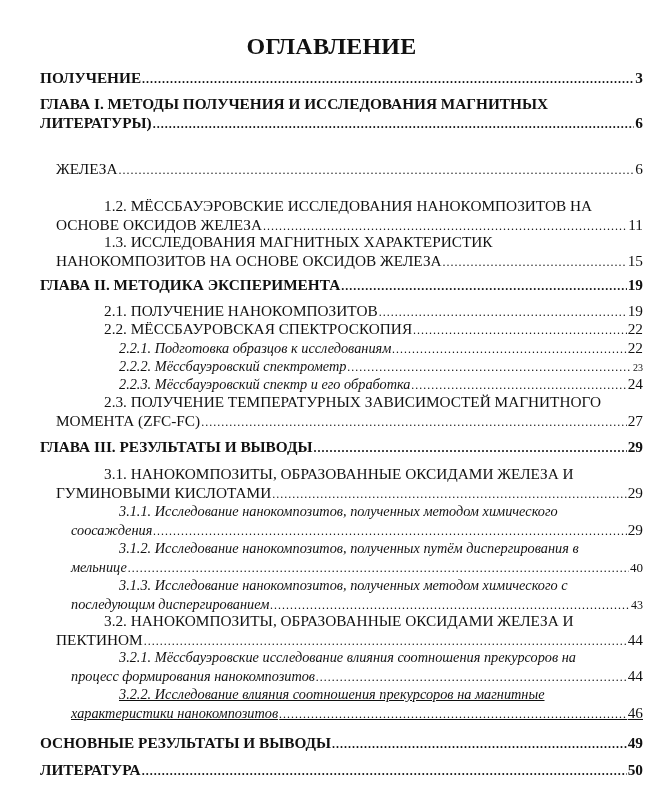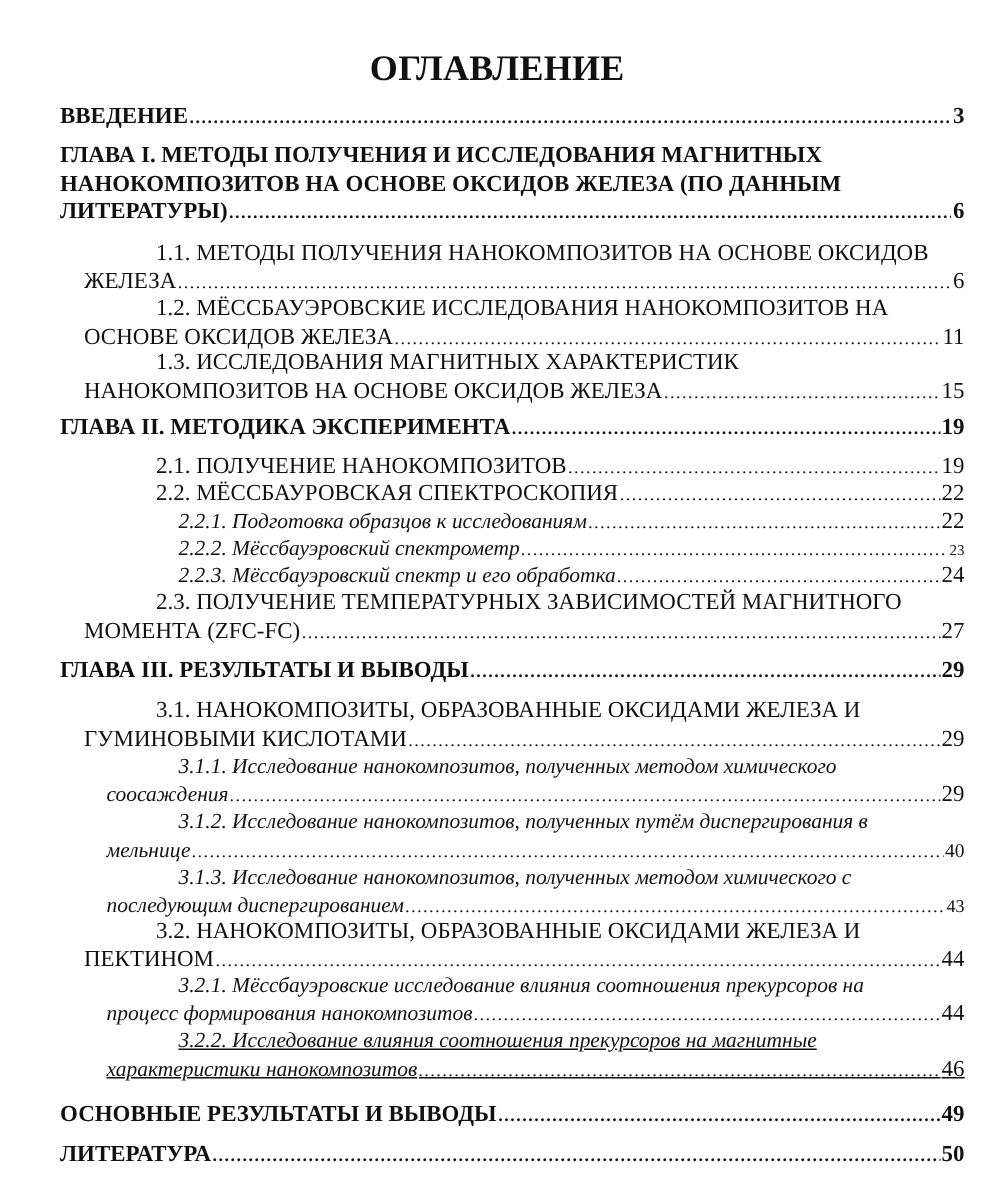--- a/index.html
+++ b/index.html
@@ -20,38 +20,36 @@
 </style>
 </head>
 <body>
 
 <div class="title">ОГЛАВЛЕНИЕ</div>
 
 <div class="toc">
 
   <div class="entry bold" style="position:absolute; top:3px; left:0; width:603px;">
     <div class="line">
-        <span class="t">ВВЕДЕНИЕ</span>
+        <span class="t">ПОЛУЧЕНИЕ</span>
         <span class="dots"></span>
         <span class="pg">3</span>
       </div>
   </div>
 
   <div class="entry bold" style="position:absolute; top:29px; left:0; width:603px;">
     <span class="first">ГЛАВА I. МЕТОДЫ ПОЛУЧЕНИЯ И ИССЛЕДОВАНИЯ МАГНИТНЫХ</span>
-    <span class="first">НАНОКОМПОЗИТОВ НА ОСНОВЕ ОКСИДОВ ЖЕЛЕЗА (ПО ДАННЫМ</span>
     <div class="line">
         <span class="t">ЛИТЕРАТУРЫ)</span>
         <span class="dots"></span>
         <span class="pg">6</span>
       </div>
   </div>
 
   <div class="entry" style="position:absolute; top:94px; left:16px; width:587px;">
-    <span class="first" style="padding-left:48px;">1.1. МЕТОДЫ ПОЛУЧЕНИЯ НАНОКОМПОЗИТОВ НА ОСНОВЕ ОКСИДОВ</span>
     <div class="line">
         <span class="t">ЖЕЛЕЗА</span>
         <span class="dots"></span>
         <span class="pg">6</span>
       </div>
   </div>
 
   <div class="entry" style="position:absolute; top:131px; left:16px; width:587px;">
     <span class="first" style="padding-left:48px;">1.2. МЁССБАУЭРОВСКИЕ ИССЛЕДОВАНИЯ НАНОКОМПОЗИТОВ НА</span>
     <div class="line">

